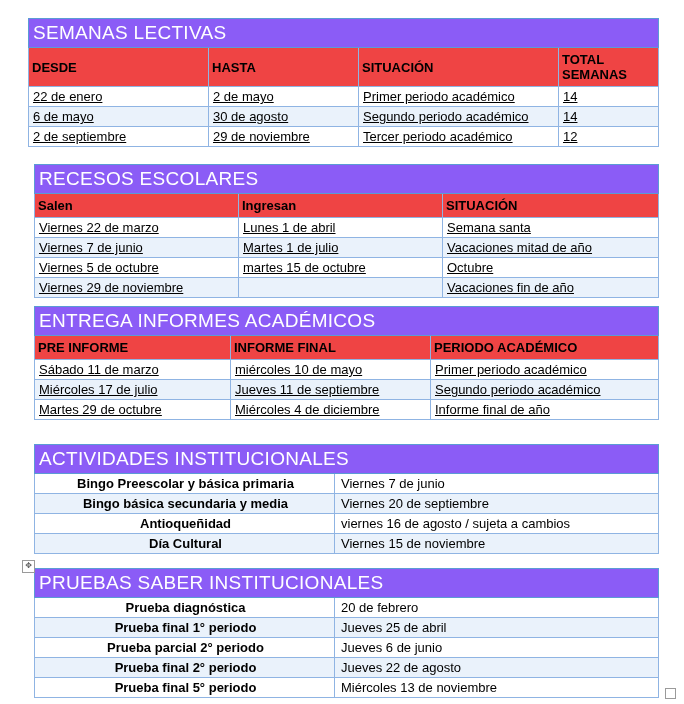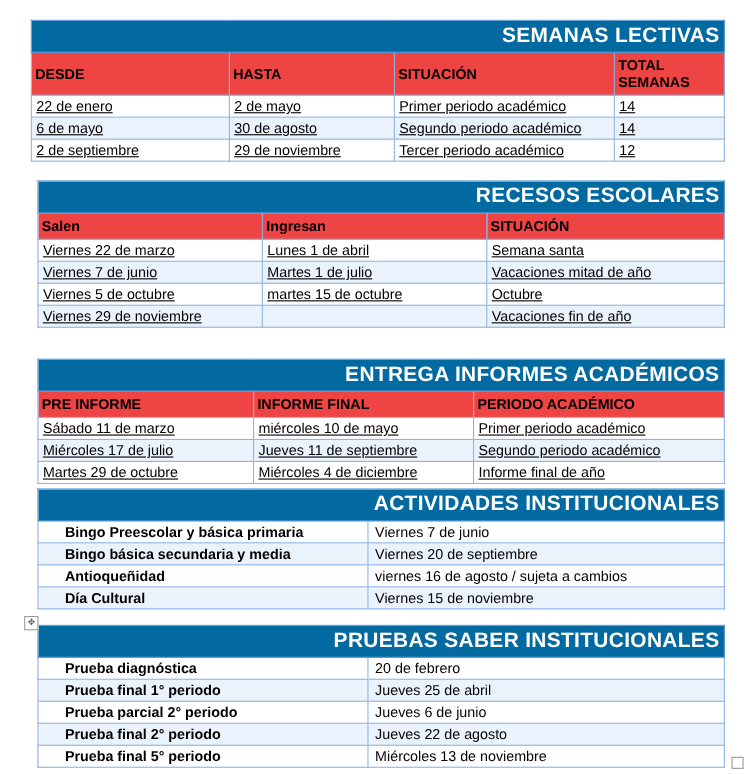--- a/index.html
+++ b/index.html
@@ -25,25 +25,25 @@
     border-collapse: collapse;
     table-layout: fixed;
   }
   td, th {
     border: 1px solid #8fb4e3;
     padding: 2px 4px;
     font-weight: normal;
     vertical-align: middle;
   }
   .title-row td {
-    background: #0369a1;
+    background: #8b5cf6;
     color: #ffffff;
     font-size: 19px;
-    font-weight: bold;
-    text-align: right;
+    font-weight: normal;
+    text-align: left;
     letter-spacing: 0.3px;
     padding: 3px 4px;
     border: 1px solid #5b9bd5;
   }
   .head-row td {
     background: #ef4444;
     font-weight: bold;
     text-align: left;
     font-size: 13px;
     padding: 4px 3px;
@@ -57,28 +57,28 @@
     font-size: 13px;
     padding-left: 6px;
   }
   .row-alt td { background: #eaf2fb; }
   .row-plain td { background: #ffffff; }
 
   
   .block { position: absolute; }
   #semanas  { left: 28px;  top: 18px;  }
   #recesos  { left: 34px;  top: 164px; }
-  #informes { left: 34px;  top: 326px; }
+  #informes { left: 34px;  top: 306px; }
   #actividades { left: 34px; top: 444px; }
   #pruebas  { left: 34px;  top: 568px; }
 
   .bold-left {
     font-weight: bold;
-    text-align: left;
-    padding-left: 24px;
+    text-align: center;
+    padding-left: 6px;
     font-size: 13px;
   }
 
   
   .handle-move {
     position: absolute;
     left: 22px;
     top: 560px;
     width: 11px;
     height: 11px;

